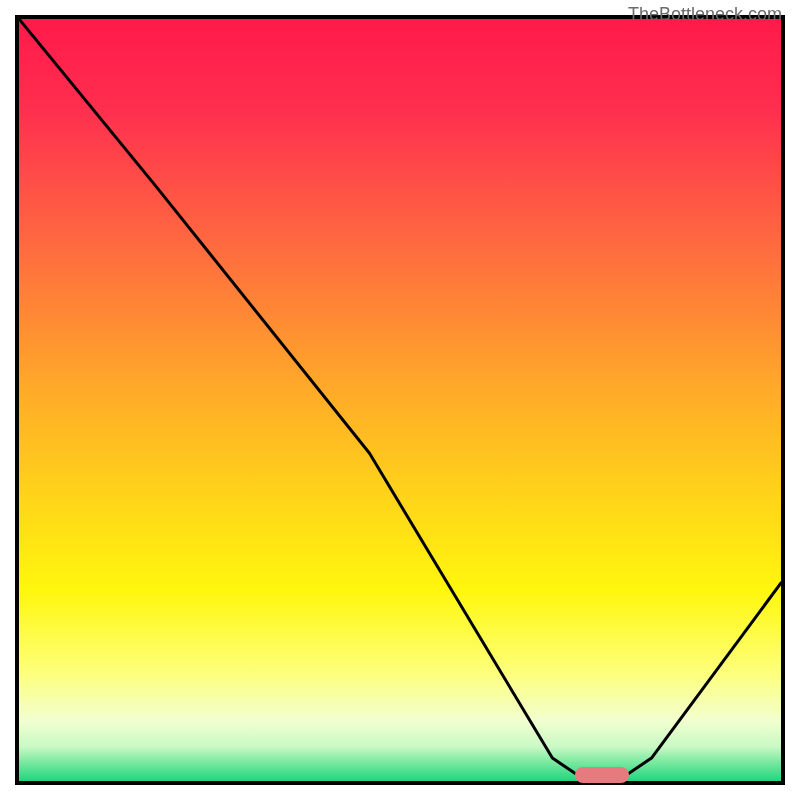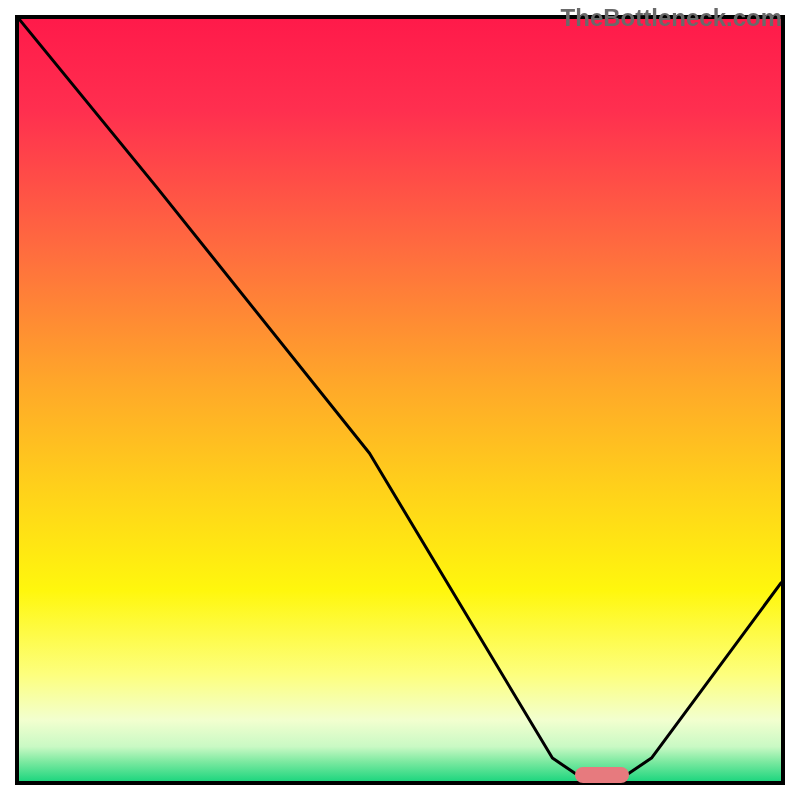--- a/index.html
+++ b/index.html
@@ -7,22 +7,22 @@
     width: 800px;
     height: 800px;
     background: #ffffff;
     position: relative;
     font-family: Arial, sans-serif;
   }
   .watermark {
     position: absolute;
     top: 4px;
     right: 18px;
-    font-size: 24px;
-    font-weight: bold;
+    font-size: 18px;
+    font-weight: normal;
     color: #6a6a6a;
     z-index: 10;
   }
   .plot-frame {
     position: absolute;
     left: 15px;
     top: 15px;
     width: 770px;
     height: 770px;
     border: 4px solid #000;

